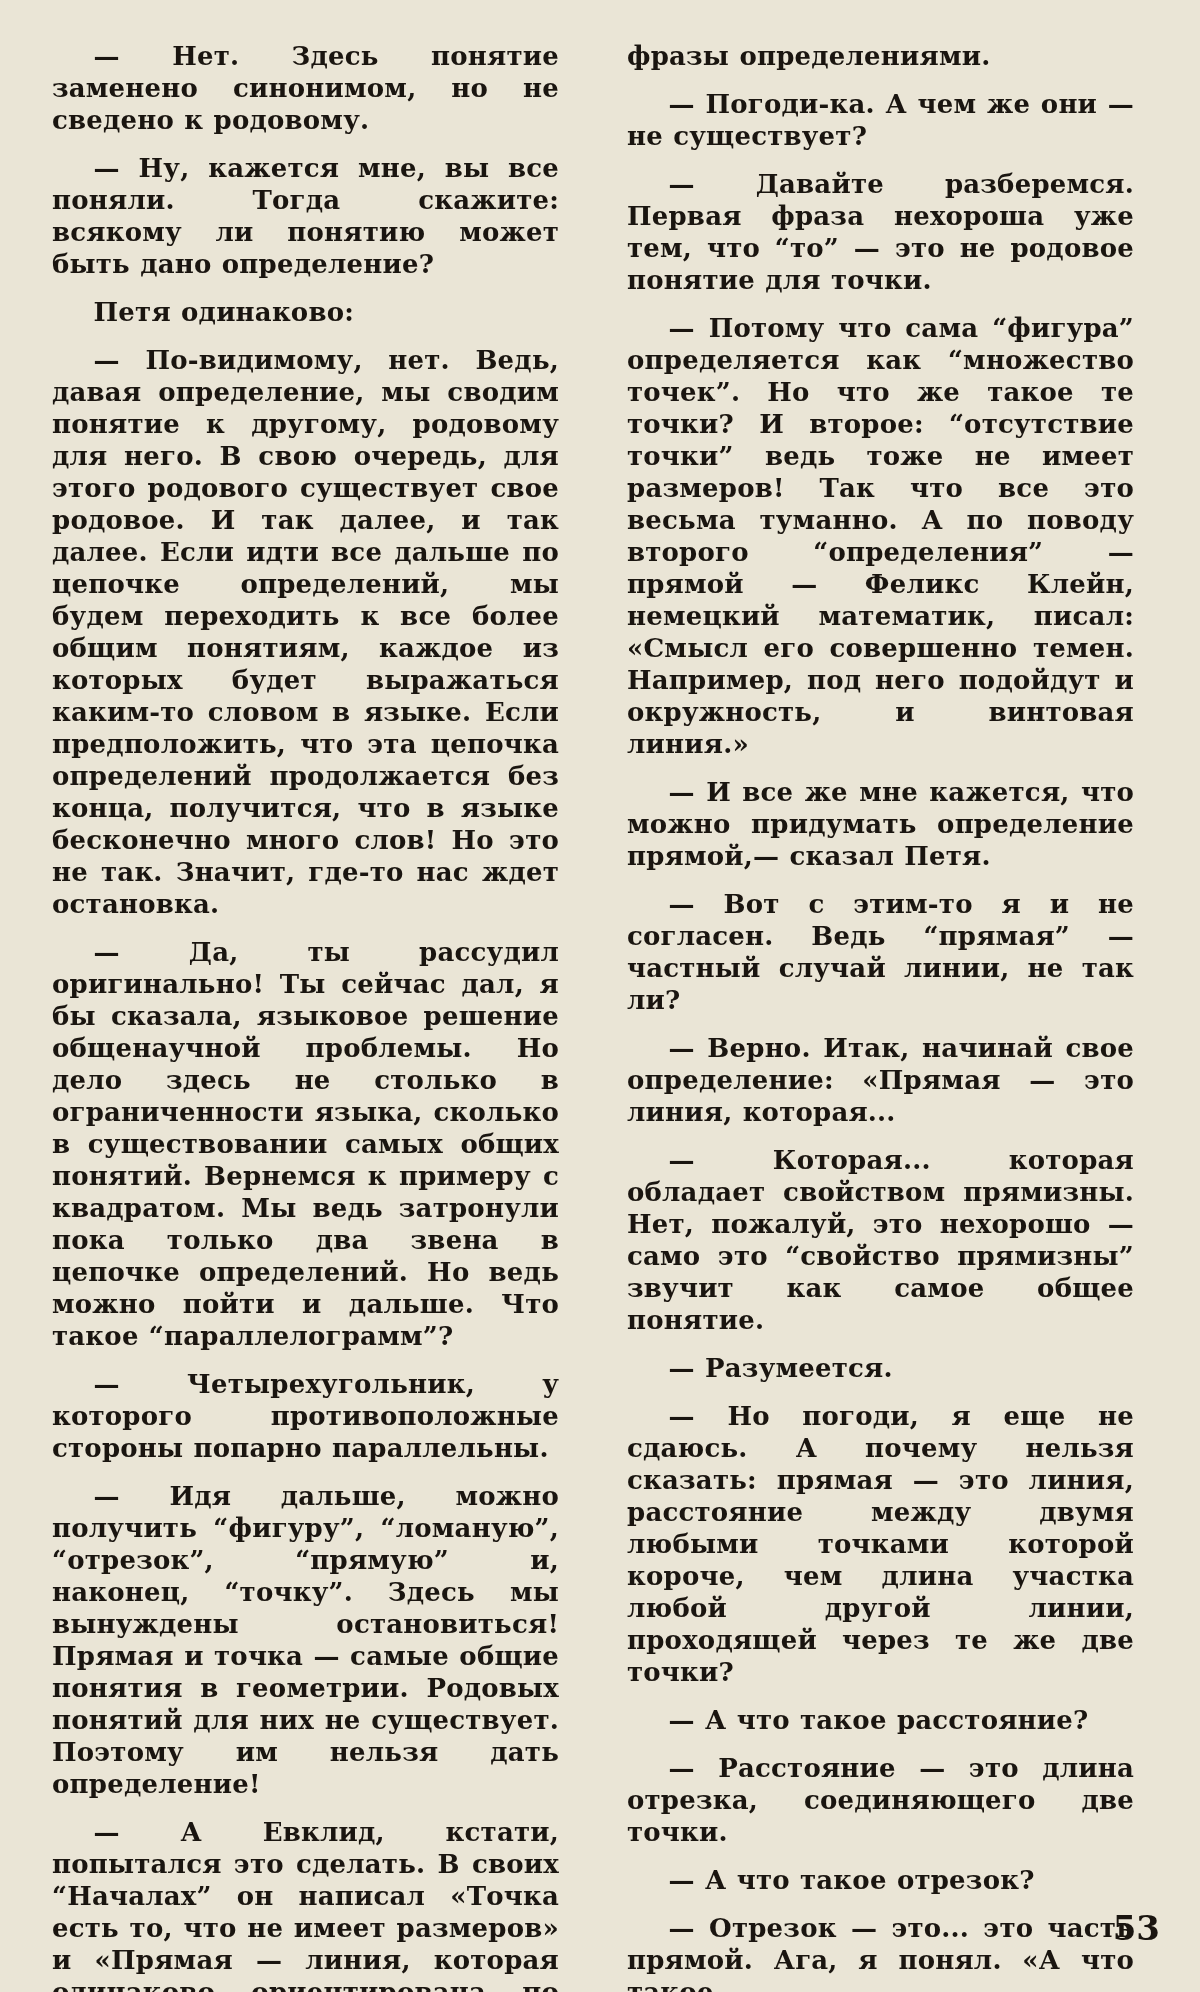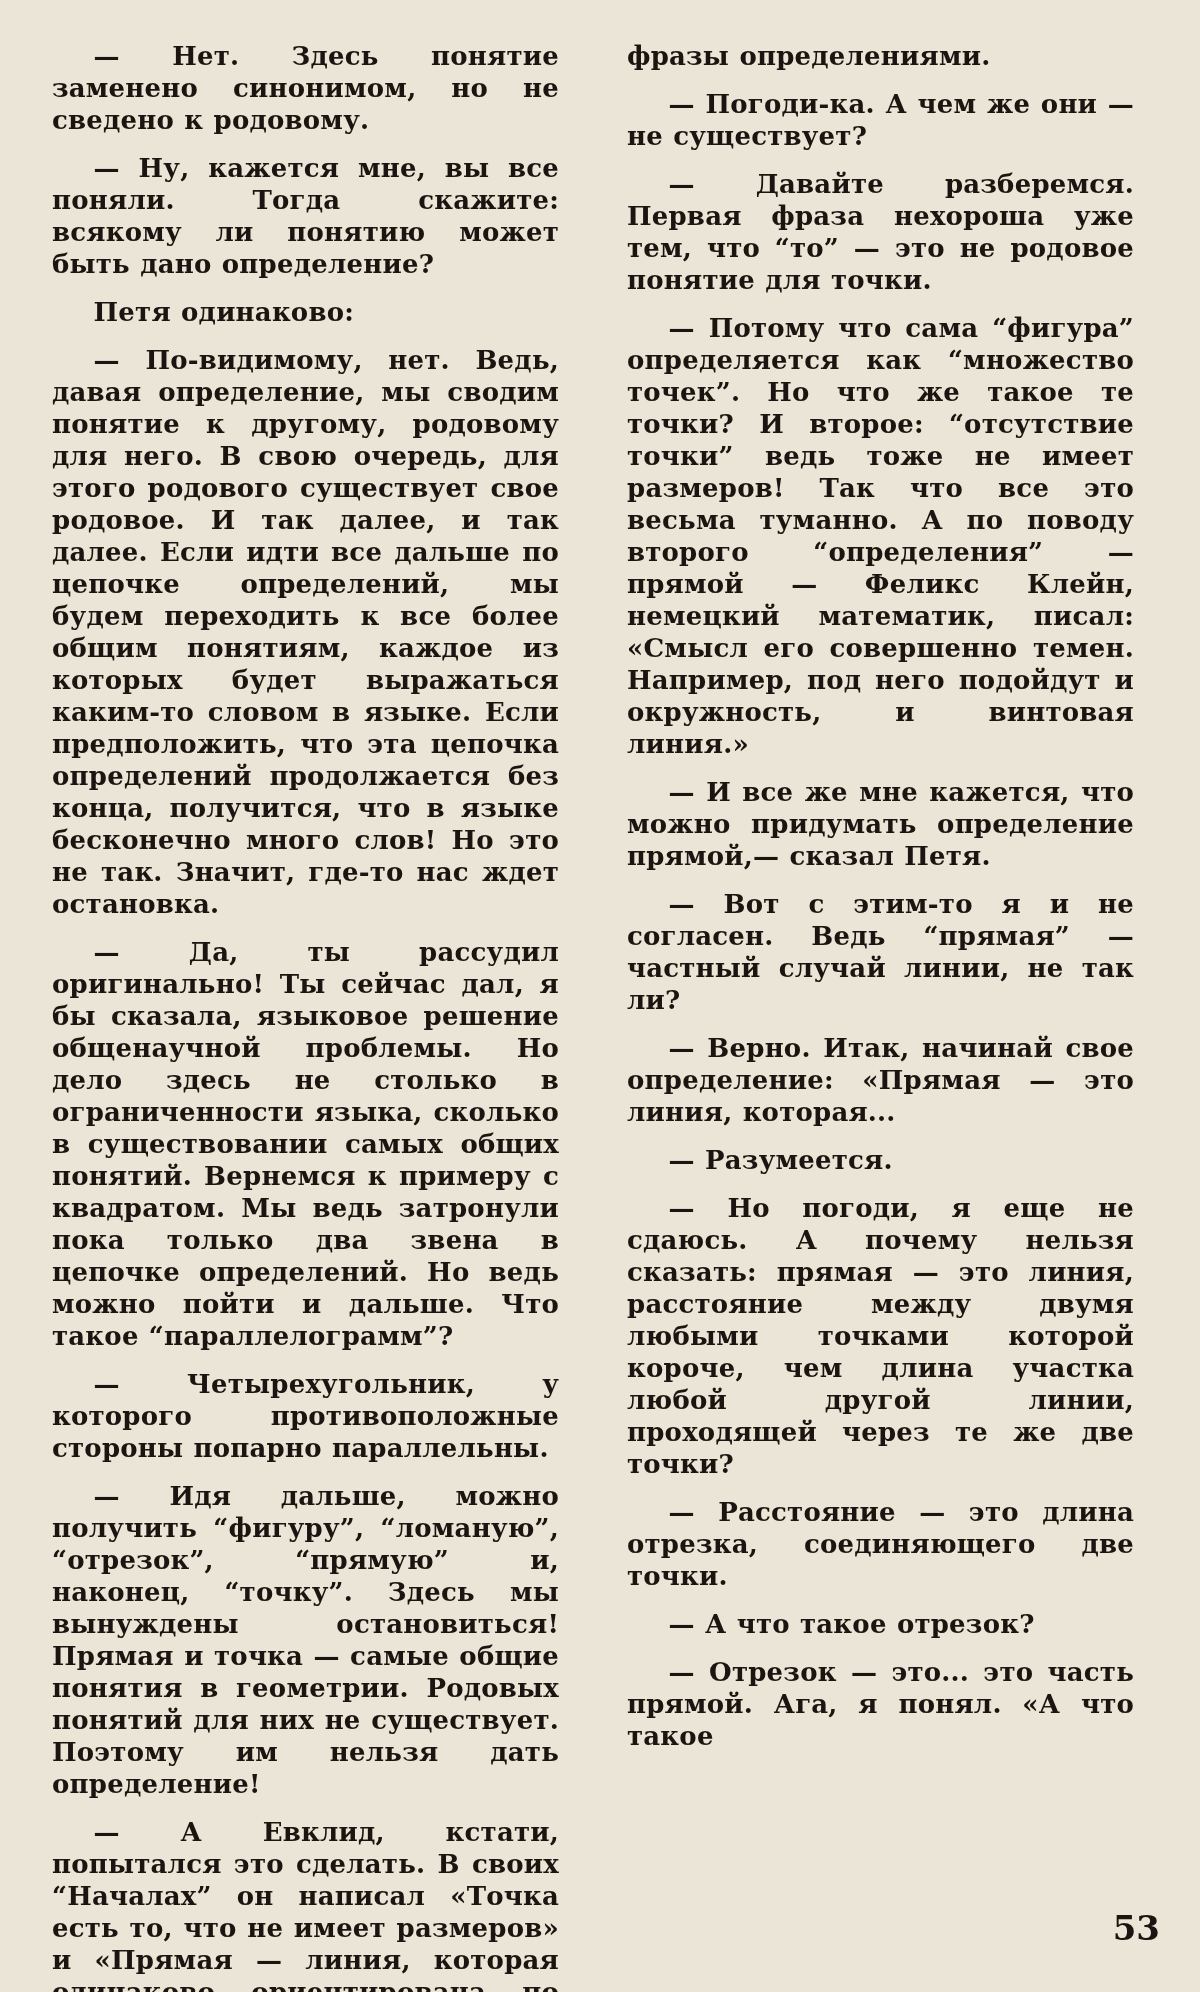--- a/index.html
+++ b/index.html
@@ -70,21 +70,23 @@
         <p>— А Евклид, кстати, попытался это сделать. В своих “Началах” он написал «Точка есть то, что не имеет размеров» и «Прямая — линия, которая одинаково ориентирована по отношению ко всем своим точкам.» Евклид явно считал эти</p>
       </div>
     <div class="column">
         <p class="noindent">фразы определениями.</p>
         <p>— Погоди-ка. А чем же они — не существует?</p>
         <p>— Давайте разберемся. Первая фраза нехороша уже тем, что “то” — это не родовое понятие для точки.</p>
         <p>— Потому что сама “фигура” определяется как “множество точек”. Но что же такое те точки? И второе: “отсутствие точки” ведь тоже не имеет размеров! Так что все это весьма туманно. А по поводу второго “определения” — прямой — Феликс Клейн, немецкий математик, писал: «Смысл его совершенно темен. Например, под него подойдут и окружность, и винтовая линия.»</p>
         <p>— И все же мне кажется, что можно придумать определение прямой,— сказал Петя.</p>
         <p>— Вот с этим-то я и не согласен. Ведь “прямая” — частный случай линии, не так ли?</p>
         <p>— Верно. Итак, начинай свое определение: «Прямая — это линия, которая...</p>
+        <p>— Которая... которая обладает свойством прямизны. Нет, пожалуй, это нехорошо — само это “свойство прямизны” звучит как самое общее понятие.</p>
         <p>— Разумеется.</p>
         <p>— Но погоди, я еще не сдаюсь. А почему нельзя сказать: прямая — это линия, расстояние между двумя любыми точками которой короче, чем длина участка любой другой линии, проходящей через те же две точки?</p>
+        <p>— А что такое расстояние?</p>
         <p>— Расстояние — это длина отрезка, соединяющего две точки.</p>
         <p>— А что такое отрезок?</p>
         <p>— Отрезок — это... это часть прямой. Ага, я понял. «А что такое</p>
       </div>
   </div>
   <div class="page-number">53</div>
 </div>
 
 </body></html>

